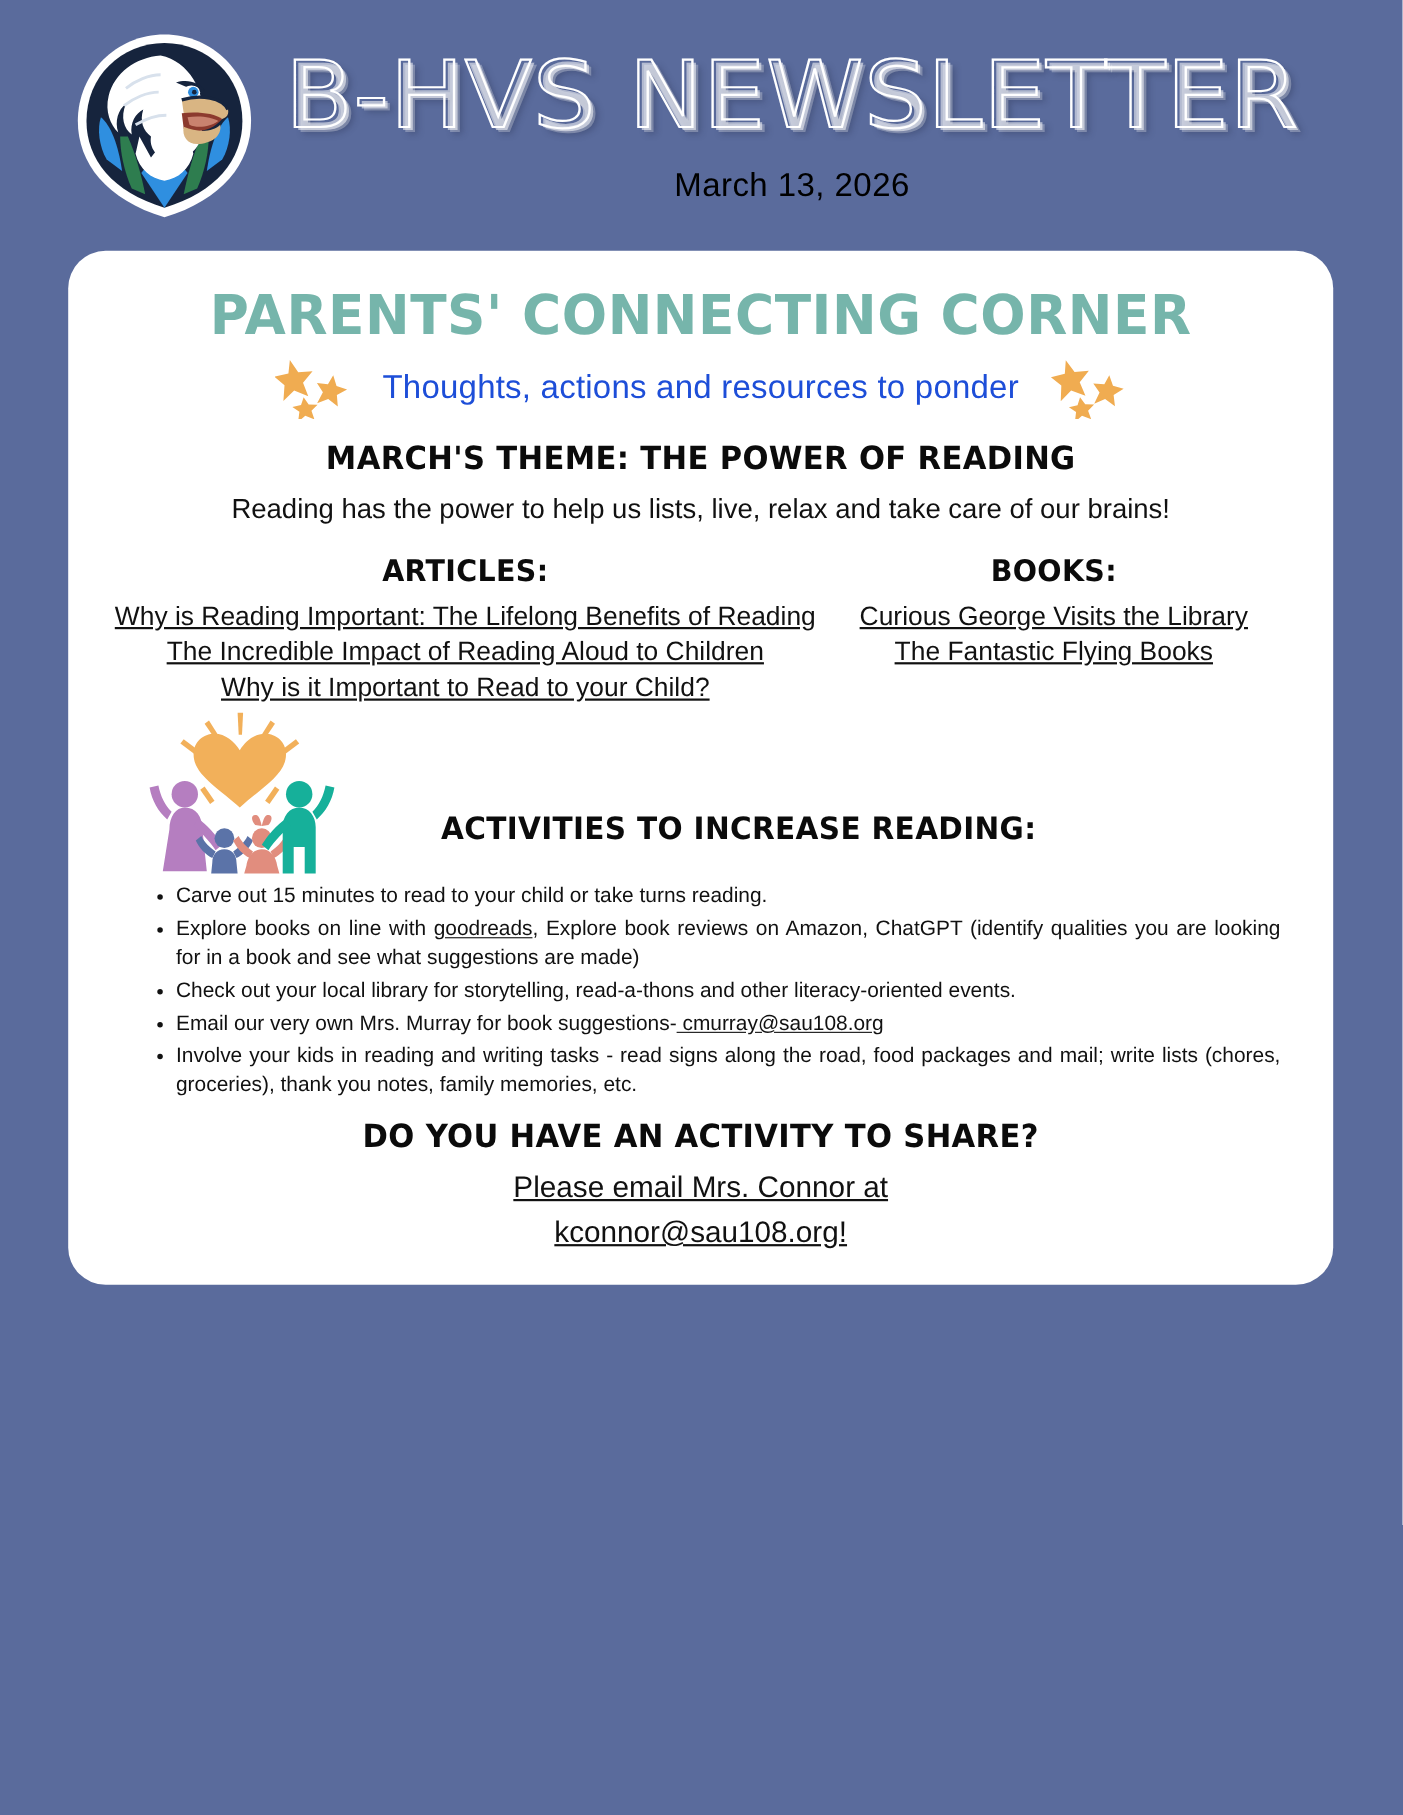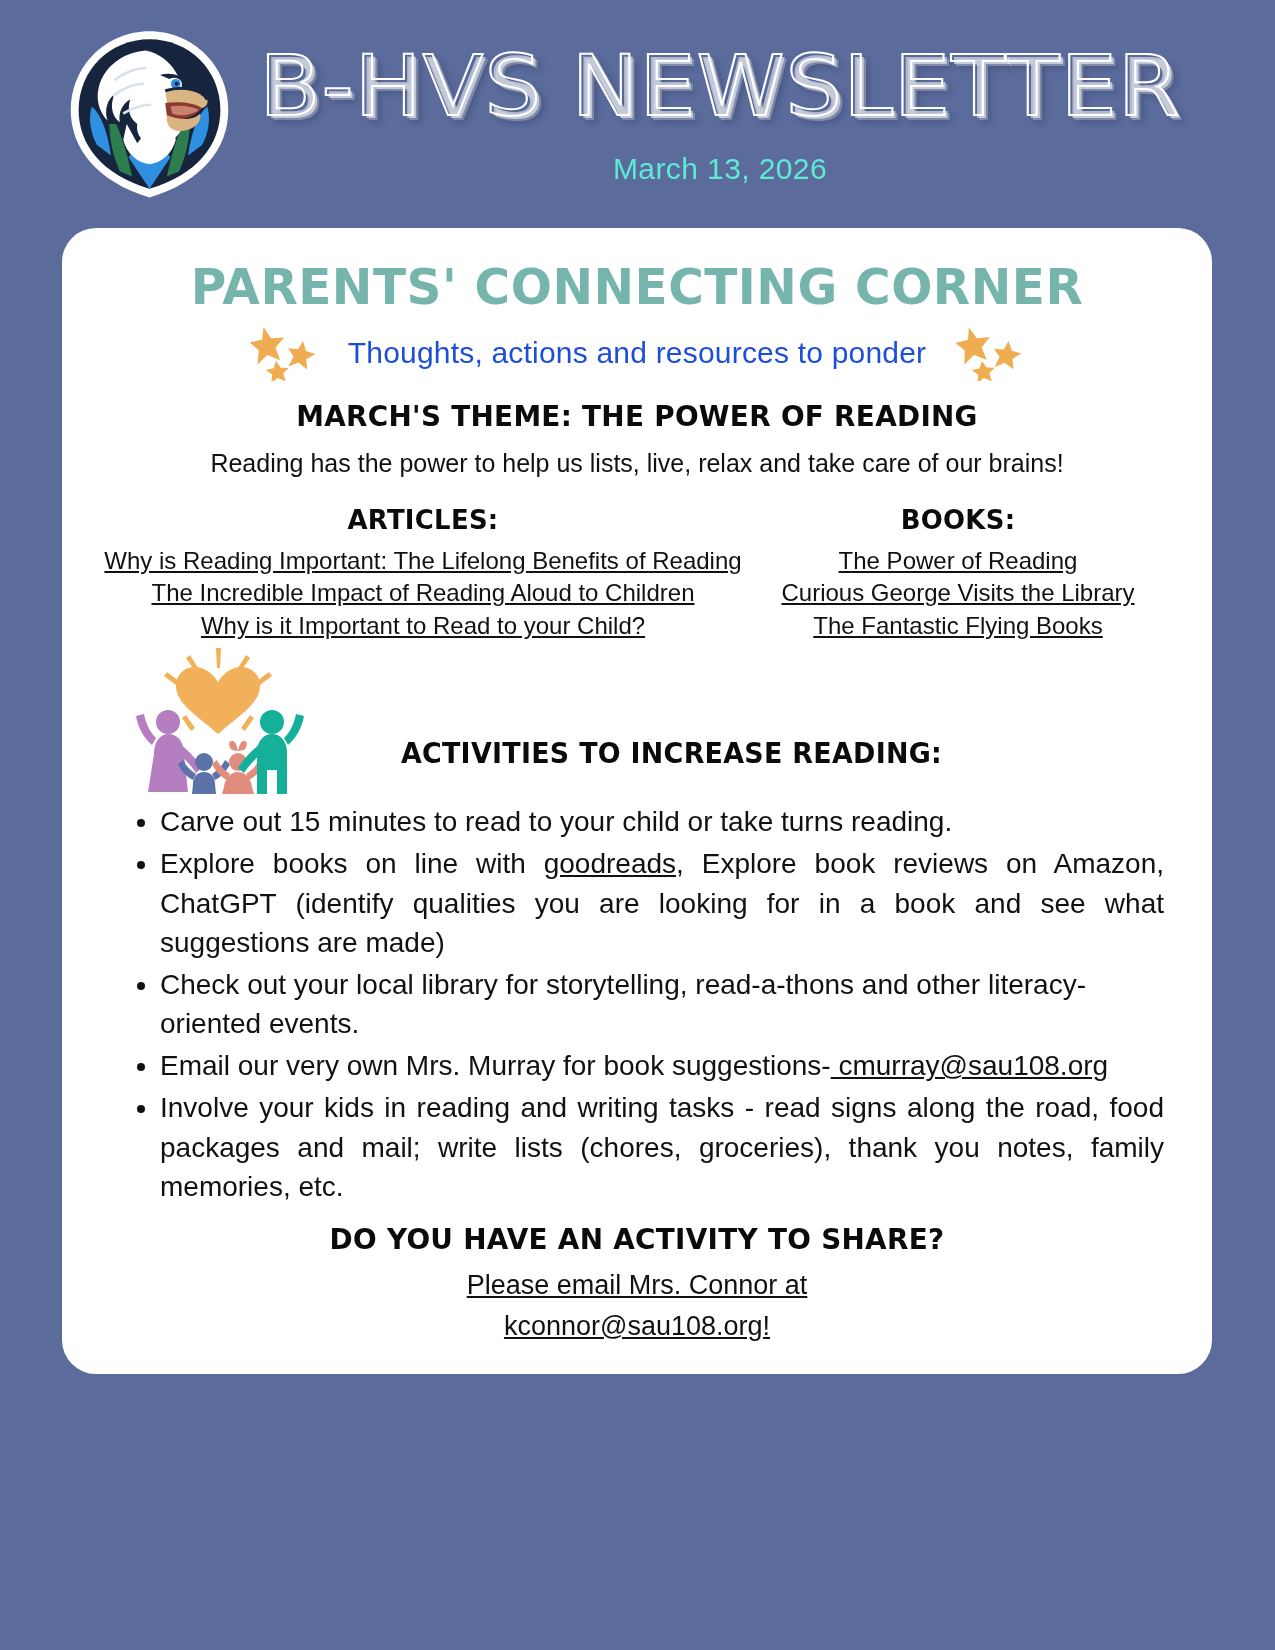--- a/index.html
+++ b/index.html
@@ -50,21 +50,21 @@
     text-shadow:
        3px 3px 0 rgba(255,255,255,0.55),
        5px 5px 0 rgba(255,255,255,0.28),
        7px 7px 6px rgba(40,50,80,0.35);
     white-space: nowrap;
     transform: scaleX(1.06);
   }
 
   .news-date {
     font-size: 30px;
-    color: #5eead4;
+    color: #000000;
     margin-top: 24px;
     letter-spacing: 0.4px;
   }
 
   
   .card {
     position: absolute;
     left: 62px;
     top: 228px;
     width: 1150px;
@@ -174,21 +174,21 @@
     padding-bottom: 26px;
     padding-right: 150px;
     transform: scaleX(0.96);
   }
 
   .bullets {
     margin-top: 6px;
     padding-left: 58px;
   }
   .bullets li {
-    font-size: 28px;
+    font-size: 19px;
     line-height: 1.4;
     color: #111;
     margin-bottom: 3px;
     text-align: justify;
     padding-right: 8px;
   }
   .bullets li.nojustify { text-align: left; }
   .bullets li u { text-underline-offset: 2px; }
 
   
@@ -297,21 +297,20 @@
       <ul class="link-list">
         <li><span>Why is Reading Important: The Lifelong Benefits of Reading</span></li>
         <li><span>The Incredible Impact of Reading Aloud to Children</span></li>
         <li><span>Why is it Important to Read to your Child?</span></li>
       </ul>
     </div>
 
     <div class="col-books">
       <div class="col-heading">BOOKS:</div>
       <ul class="link-list">
-        <li><span>The Power of Reading</span></li>
         <li><span>Curious George Visits the Library</span></li>
         <li><span>The Fantastic Flying Books</span></li>
       </ul>
     </div>
   </div>
 
   <div class="activities-row">
     <div class="family-art">
       <svg viewBox="0 0 195 150" xmlns="http://www.w3.org/2000/svg">
 

